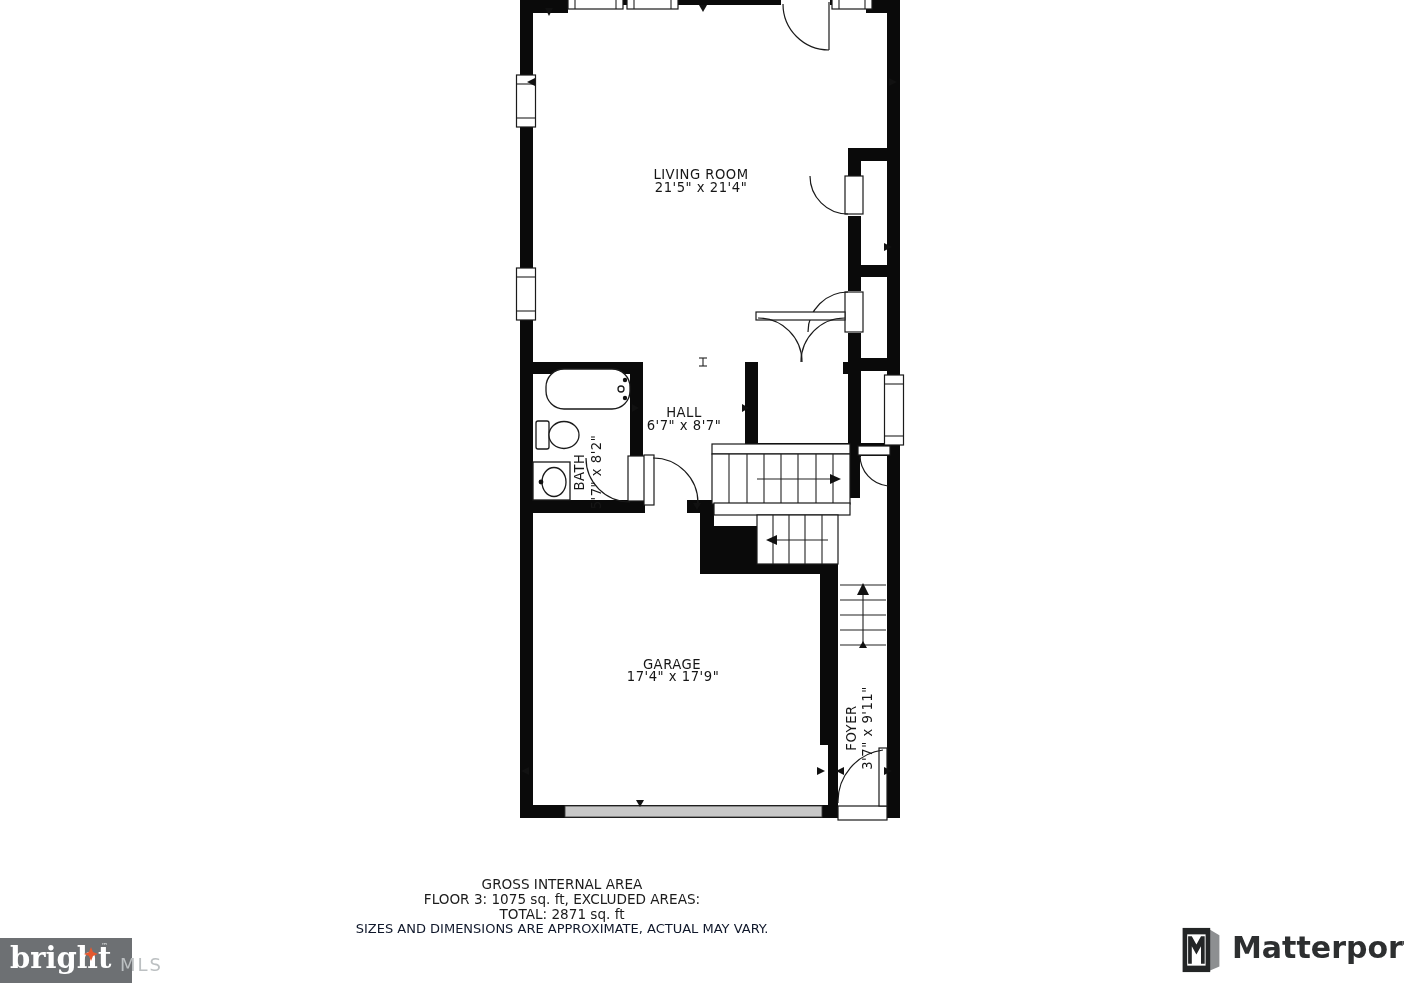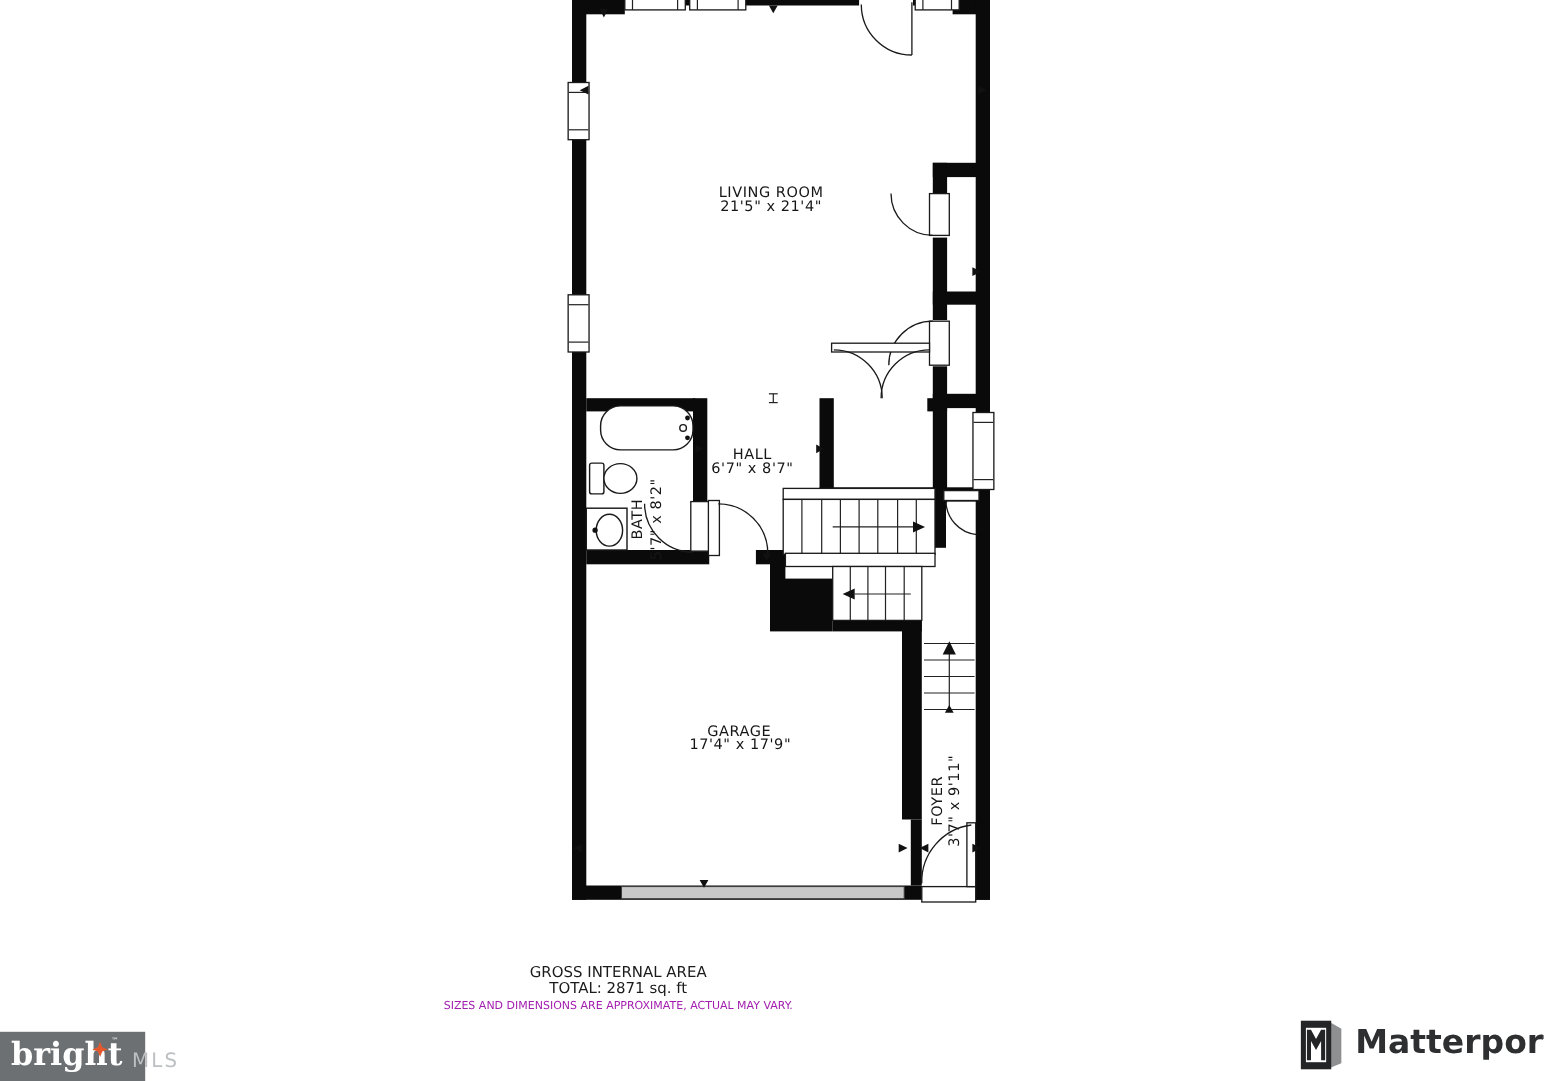--- a/index.html
+++ b/index.html
@@ -13,21 +13,21 @@
   .thin{fill:#ffffff;stroke:#1a1a1a;stroke-width:1.2;}
   .lineonly{fill:none;stroke:#1a1a1a;stroke-width:1.2;}
   .tread{stroke:#222;stroke-width:1.1;}
   .fixture{fill:#ffffff;stroke:#1a1a1a;stroke-width:1.3;}
   .tick{fill:#111;}
   .room-label{font-size:13.2px;letter-spacing:.5px;fill:#161616;text-anchor:middle;}
   .summary{
     position:absolute;left:0;top:877px;width:1124px;text-align:center;
     font-size:13.6px;color:#1b1b1b;line-height:14.8px;
   }
-  .summary .disclaimer{color:#a21caf;font-size:10px;margin-top:1px;}
+  .summary .disclaimer{color:#0f172a;font-size:13px;margin-top:1px;}
   .bright-box{position:absolute;left:0;top:938px;width:132px;height:45px;background:#6d7073;}
   .bright-word{
     position:absolute;left:10px;top:3px;color:#ffffff;
     font-family:"DejaVu Serif","Liberation Serif",serif;font-weight:bold;font-size:29px;letter-spacing:0px;
   }
   .bright-star{position:absolute;left:83px;top:8px;}
   .bright-tm{position:absolute;left:101px;top:4px;color:#eceeee;font-size:7px;}
   .bright-mls{
     position:absolute;left:120px;top:16px;color:#bcc0c2;
     font-size:18px;letter-spacing:2px;
@@ -248,20 +248,21 @@
     <text class="room-label" x="672" y="669">GARAGE</text>
     <text class="room-label" x="673" y="681">17'4" x 17'9"</text>
 
     <text class="room-label" x="856" y="728" transform="rotate(-90 856 728)">FOYER</text>
     <text class="room-label" x="872" y="728" transform="rotate(-90 872 728)">3'7" x 9'11"</text>
   </g>
 </svg>
 
 <div class="summary">
   <div>GROSS INTERNAL AREA</div>
+  <div>FLOOR 3: 1075 sq. ft, EXCLUDED AREAS:</div>
   <div>TOTAL: 2871 sq. ft</div>
   <div class="disclaimer">SIZES AND DIMENSIONS ARE APPROXIMATE, ACTUAL MAY VARY.</div>
 </div>
 
 <div class="bright-box">
   <span class="bright-word">bright</span>
   <svg class="bright-star" width="16" height="16" viewBox="-8 -8 16 16">
     <polygon points="0,-7 2,-2 7,0 2,2 0,7 -2,2 -7,0 -2,-2" fill="#e4582e"></polygon>
   </svg>
   <span class="bright-tm">™</span>

